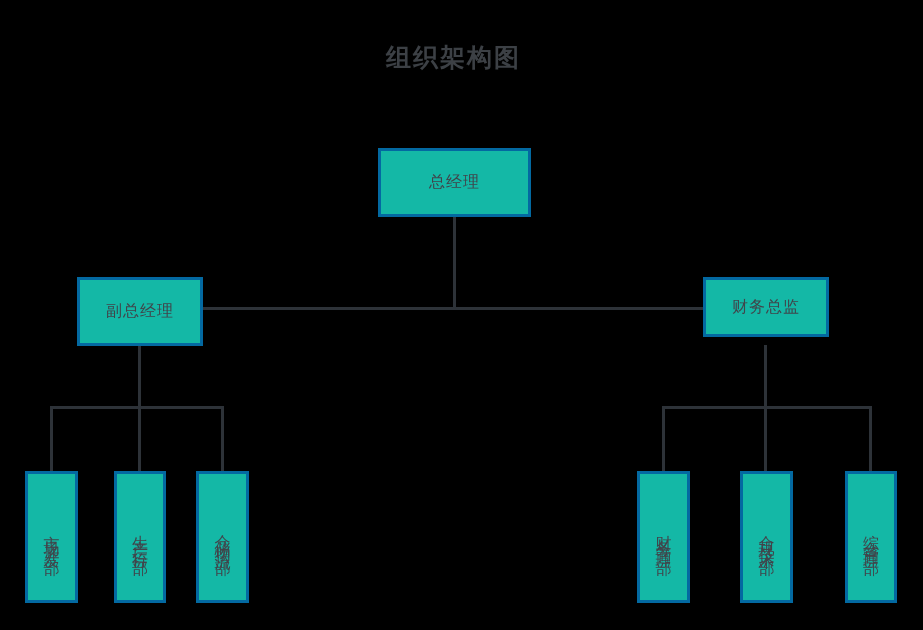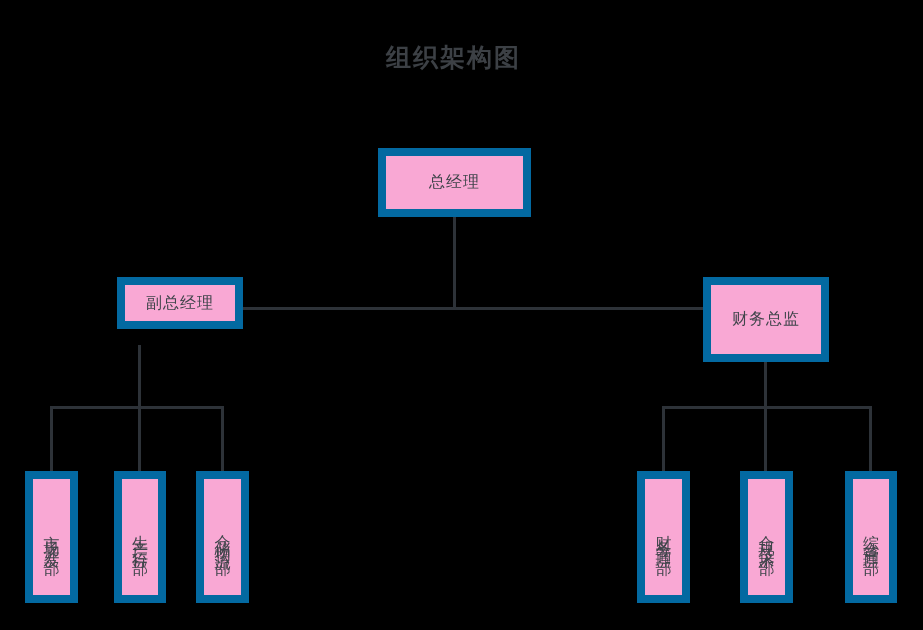--- a/index.html
+++ b/index.html
@@ -23,22 +23,22 @@
     margin: 0;
     text-align: center;
     font-size: 25px;
     font-weight: bold;
     letter-spacing: 2px;
     color: #3c4045;
   }
   .node {
     position: absolute;
     box-sizing: border-box;
-    background: #f9a8d4;
-    border: 8px solid #0369a1;
+    background: #14b8a6;
+    border: 3px solid #0369a1;
     display: flex;
     align-items: center;
     justify-content: center;
     color: #40454b;
     font-size: 16px;
   }
   .node .lbl {
     letter-spacing: 1px;
   }
   .node.vertical .lbl {
@@ -73,24 +73,24 @@
   <div class="line v" style="left:764px; top:345px; height:64px;"></div>
   <div class="line h" style="left:662px; top:406px; width:210px;"></div>
   <div class="line v" style="left:662px; top:406px; height:65px;"></div>
   <div class="line v" style="left:764px; top:406px; height:65px;"></div>
   <div class="line v" style="left:869px; top:406px; height:65px;"></div>
 
   <div class="node" style="left:378px; top:148px; width:153px; height:69px;">
     <span class="lbl">总经理</span>
   </div>
 
-  <div class="node" style="left:77px; top:277px; width:126px; height:52px;margin-left:40px;">
+  <div class="node" style="left:77px; top:277px; width:126px; height:69px;">
     <span class="lbl">副总经理</span>
   </div>
-  <div class="node" style="left:703px; top:277px; width:126px; height:85px;">
+  <div class="node" style="left:703px; top:277px; width:126px; height:60px;">
     <span class="lbl">财务总监</span>
   </div>
 
   <div class="node vertical" style="left:25px; top:471px; width:53px; height:132px;">
     <span class="lbl">市场开发部</span>
   </div>
   <div class="node vertical" style="left:114px; top:471px; width:52px; height:132px;">
     <span class="lbl">生产运行部</span>
   </div>
   <div class="node vertical" style="left:196px; top:471px; width:53px; height:132px;">

